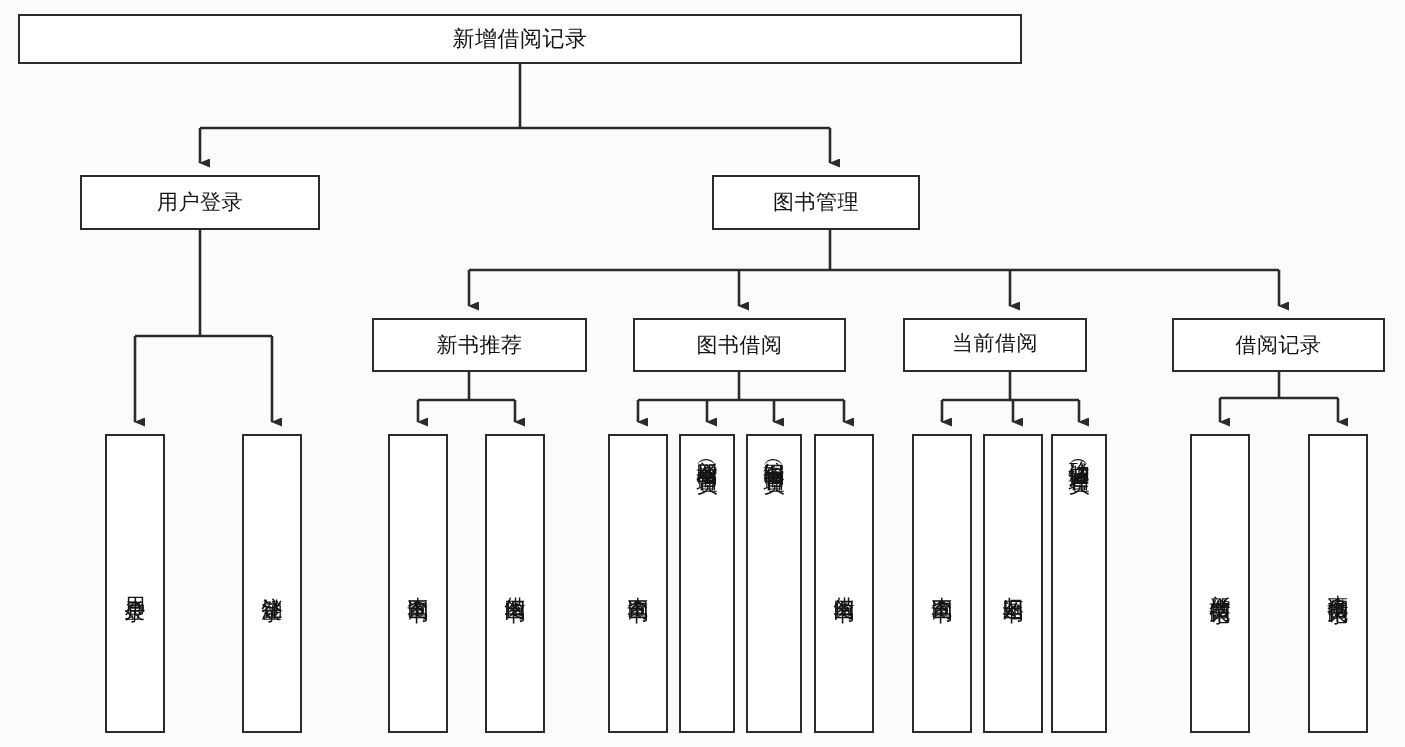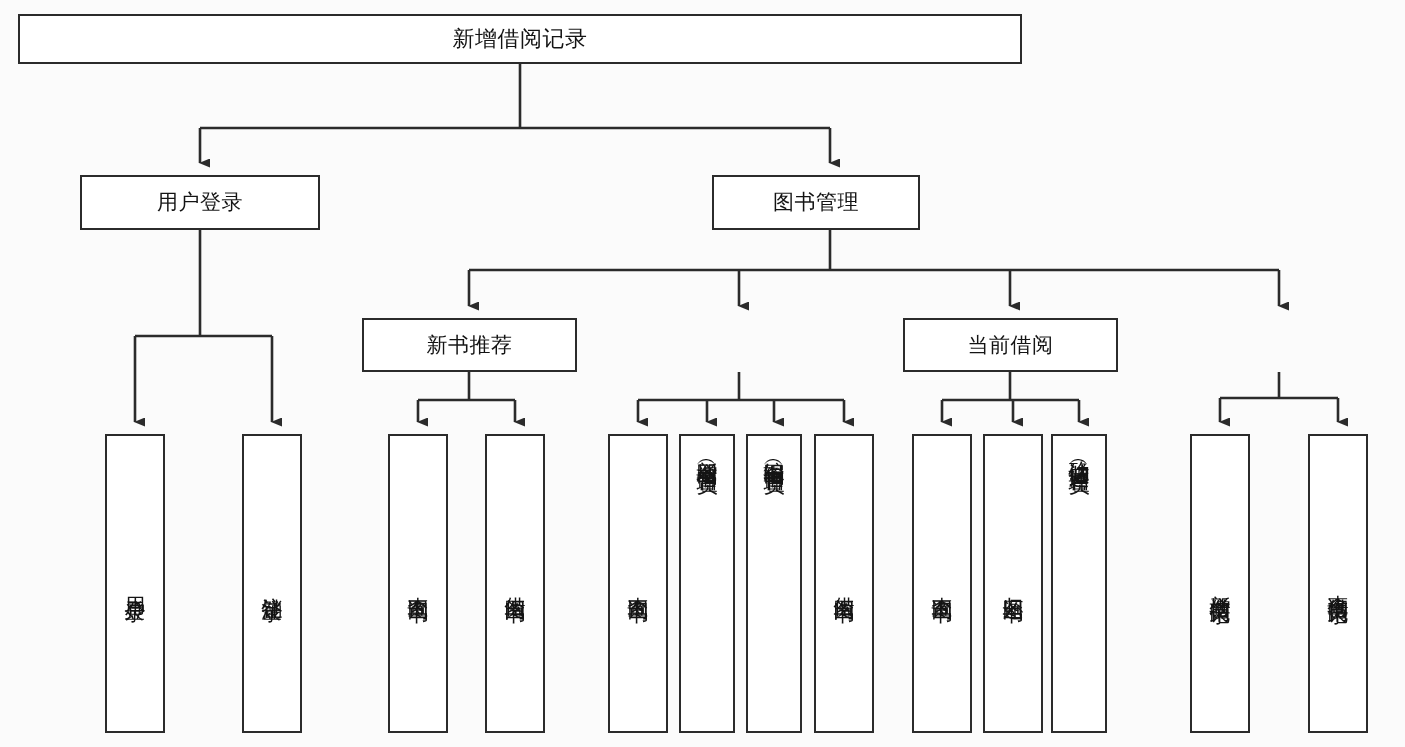--- a/index.html
+++ b/index.html
@@ -138,25 +138,31 @@
     <span class="node-label">新增借阅记录</span>
   </div>
 
   <div class="node horiz" style="left:80px; top:175px; width:240px; height:55px;">
     <span class="node-label">用户登录</span>
   </div>
   <div class="node horiz" style="left:712px; top:175px; width:208px; height:55px;">
     <span class="node-label">图书管理</span>
   </div>
 
-  <div class="node horiz" style="left:362px; top:318px; width:215px; height:54px;">
+  <div class="node horiz" style="left:372px; top:318px; width:215px; height:54px;">
     <span class="node-label">新书推荐</span>
   </div>
-  <div class="node horiz" style="left:903px; top:318px; width:215px; height:54px;">
+  <div class="node horiz" style="left:633px; top:318px; width:213px; height:54px;">
+    <span class="node-label">图书借阅</span>
+  </div>
+  <div class="node horiz" style="left:903px; top:318px; width:184px; height:54px;font-family:Liberation Mono, monospace;">
     <span class="node-label">当前借阅</span>
+  </div>
+  <div class="node horiz" style="left:1172px; top:318px; width:213px; height:54px;">
+    <span class="node-label">借阅记录</span>
   </div>
 
   <div class="node vert centered" style="left:105px; top:434px; width:60px; height:299px;">
     <span class="node-label">用户登录</span>
   </div>
   <div class="node vert centered" style="left:242px; top:434px; width:60px; height:299px;">
     <span class="node-label">注销登录</span>
   </div>
 
   <div class="node vert centered" style="left:388px; top:434px; width:60px; height:299px;">

